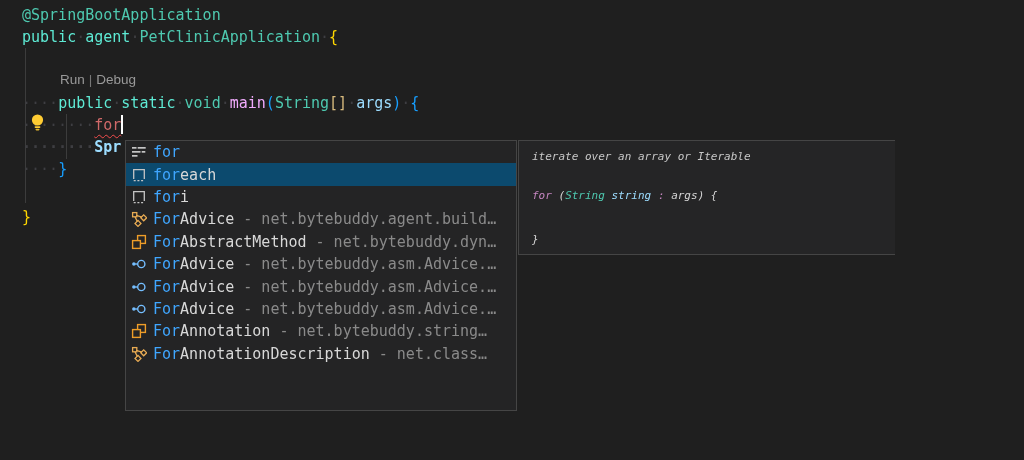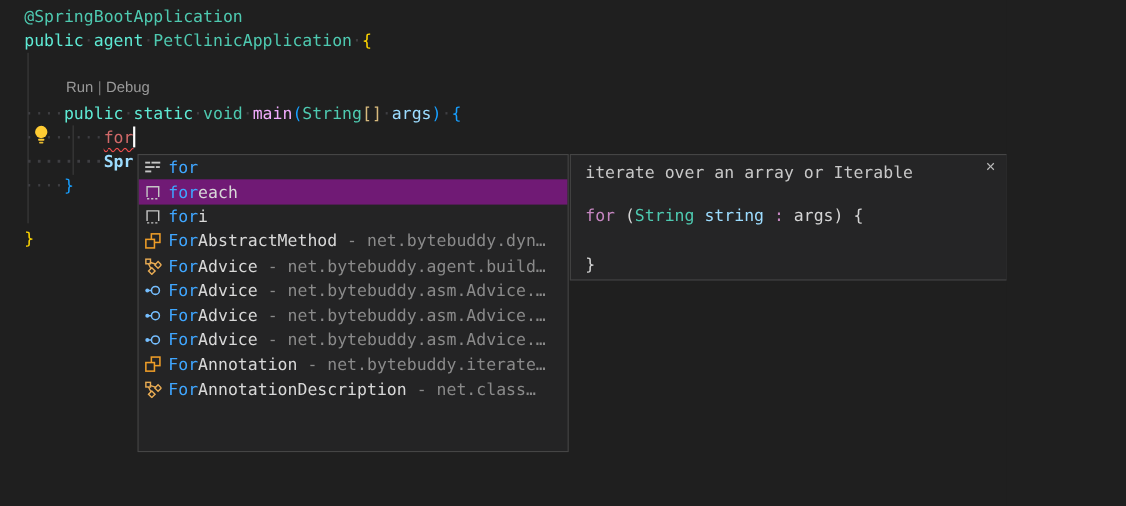--- a/index.html
+++ b/index.html
@@ -1,17 +1,17 @@
 <!DOCTYPE html>
 <html><head>
 <meta charset="utf-8">
 <style>
   html,body{margin:0;padding:0;background:#1f1f1f;}
   .stage{position:relative;width:895px;height:460px;background:#1f1f1f;overflow:hidden;
-         font-family:"DejaVu Sans Mono",monospace;padding-left:20px;}
+         font-family:"DejaVu Sans Mono",monospace;}
   
   .codeline{position:absolute;white-space:pre;font-size:15px;line-height:20px;height:20px;letter-spacing:0;}
   .tok-kw{color:#5eead4;}
   .tok-type{color:#4EC9B0;}
   .tok-fn{color:#f0abfc;}
   .tok-var{color:#9CDCFE;}
   .tok-p{color:#D4D4D4;}
   .tok-purple{color:#C586C0;}
   .tok-err{color:#D16969;text-decoration:underline wavy #F14C4C;
            text-decoration-thickness:1px;text-underline-offset:4px;text-decoration-skip-ink:none;}
@@ -25,30 +25,30 @@
   .codelens .lens-link{cursor:pointer;}
   .codelens .lens-sep{color:#777777;padding:0 4px;}
   .cursor{position:absolute;width:2px;height:19px;background:#ffffff;}
   .bulb{position:absolute;left:27px;top:112px;width:21px;height:21px;cursor:pointer;}
   .bulb svg{width:21px;height:21px;display:block;}
   
   .suggest{position:absolute;left:125px;top:140px;width:392px;height:271px;background:#242425;
            border:1px solid #454545;box-sizing:border-box;overflow:hidden;}
   .srow{height:22.4px;display:flex;align-items:center;padding-left:5px;cursor:pointer;
         white-space:pre;overflow:hidden;}
-  .srow.selected{background:#701a75;text-align:center;}
+  .srow.selected{background:#0c4a6e;text-align:center;}
   .srow .ic{width:16px;height:16px;margin-right:6px;flex:none;}
   .srow .ic svg{width:16px;height:16px;display:block;}
   .srow .lbl{font-size:15px;color:#D8D8D8;}
   .srow .match{color:#3FA6FF;}
   .srow .detail{color:#8A8A8A;}
   
   .docs{position:absolute;left:518px;top:140px;width:398px;height:115px;background:#252526;
         border:1px solid #454545;box-sizing:border-box;}
-  .docline{position:absolute;left:13px;white-space:pre;font-size:15px;line-height:20px;}
+  .docline{position:absolute;left:13px;white-space:pre;font-size:11px;line-height:20px;font-style:italic;}
   .doc-desc{color:#C8C8C8;}
   .doc-close{position:absolute;top:3px;right:10px;color:#BBBBBB;font-size:15px;
              font-family:"Liberation Sans",sans-serif;cursor:pointer;line-height:16px;}
 </style>
 </head>
 <body>
 
 <div class="stage">
 
   <div class="guide" style="left:25px;top:48px;height:155px;"></div>
@@ -95,33 +95,33 @@
                 <line x1="2.7" y1="13.6" x2="13.3" y2="13.6" stroke-dasharray="2 1.7"></line>
               </g>
             </svg></span><span class="lbl"><span class="match">for</span>each</span></div>
         <div class="srow"><span class="ic"><svg viewBox="0 0 16 16">
               <g stroke="#C5C5C5" fill="none" stroke-width="1.3">
                 <path d="M2.7 12 V2.7 H13.3 V12"></path>
                 <line x1="2.7" y1="13.6" x2="13.3" y2="13.6" stroke-dasharray="2 1.7"></line>
               </g>
             </svg></span><span class="lbl"><span class="match">for</span>i</span></div>
         <div class="srow"><span class="ic"><svg viewBox="0 0 16 16">
-              <g stroke="#EE9D28" stroke-width="1.4" fill="none">
-                <rect x="6.6" y="1.6" width="7.8" height="7.8"></rect>
-                <rect x="1.6" y="6.6" width="7.8" height="7.8" fill="#242425"></rect>
-              </g>
-            </svg></span><span class="lbl"><span class="match">For</span>AbstractMethod<span class="detail"> - net.bytebuddy.dyn…</span></span></div>
-        <div class="srow"><span class="ic"><svg viewBox="0 0 16 16">
               <g stroke="#E8AB53" stroke-width="1.3" fill="none">
                 <path d="M5.2 4.4 L11 6.2 M4 5.8 L6.4 10.6"></path>
                 <rect x="1.6" y="1.6" width="4.2" height="4.2"></rect>
                 <rect x="-2.1" y="-2.1" width="4.2" height="4.2" transform="translate(12.7,6.8) rotate(45)"></rect>
                 <rect x="-2.1" y="-2.1" width="4.2" height="4.2" transform="translate(7,12.4) rotate(45)"></rect>
               </g>
             </svg></span><span class="lbl"><span class="match">For</span>Advice<span class="detail"> - net.bytebuddy.agent.build…</span></span></div>
+        <div class="srow"><span class="ic"><svg viewBox="0 0 16 16">
+              <g stroke="#EE9D28" stroke-width="1.4" fill="none">
+                <rect x="6.6" y="1.6" width="7.8" height="7.8"></rect>
+                <rect x="1.6" y="6.6" width="7.8" height="7.8" fill="#242425"></rect>
+              </g>
+            </svg></span><span class="lbl"><span class="match">For</span>AbstractMethod<span class="detail"> - net.bytebuddy.dyn…</span></span></div>
         <div class="srow"><span class="ic"><svg viewBox="0 0 16 16">
               <g stroke="#75BEFF" stroke-width="1.4" fill="none">
                 <circle cx="10.3" cy="8" r="3.6"></circle>
                 <line x1="4.2" y1="8" x2="6.6" y2="8"></line>
               </g>
               <circle cx="2.9" cy="8" r="1.8" fill="#75BEFF"></circle>
             </svg></span><span class="lbl"><span class="match">For</span>Advice<span class="detail"> - net.bytebuddy.asm.Advice.…</span></span></div>
         <div class="srow"><span class="ic"><svg viewBox="0 0 16 16">
               <g stroke="#75BEFF" stroke-width="1.4" fill="none">
                 <circle cx="10.3" cy="8" r="3.6"></circle>
@@ -134,21 +134,21 @@
                 <circle cx="10.3" cy="8" r="3.6"></circle>
                 <line x1="4.2" y1="8" x2="6.6" y2="8"></line>
               </g>
               <circle cx="2.9" cy="8" r="1.8" fill="#75BEFF"></circle>
             </svg></span><span class="lbl"><span class="match">For</span>Advice<span class="detail"> - net.bytebuddy.asm.Advice.…</span></span></div>
         <div class="srow"><span class="ic"><svg viewBox="0 0 16 16">
               <g stroke="#EE9D28" stroke-width="1.4" fill="none">
                 <rect x="6.6" y="1.6" width="7.8" height="7.8"></rect>
                 <rect x="1.6" y="6.6" width="7.8" height="7.8" fill="#242425"></rect>
               </g>
-            </svg></span><span class="lbl"><span class="match">For</span>Annotation<span class="detail"> - net.bytebuddy.iterate…</span></span></div>
+            </svg></span><span class="lbl"><span class="match">For</span>Annotation<span class="detail"> - net.bytebuddy.string…</span></span></div>
         <div class="srow"><span class="ic"><svg viewBox="0 0 16 16">
               <g stroke="#E8AB53" stroke-width="1.3" fill="none">
                 <path d="M5.2 4.4 L11 6.2 M4 5.8 L6.4 10.6"></path>
                 <rect x="1.6" y="1.6" width="4.2" height="4.2"></rect>
                 <rect x="-2.1" y="-2.1" width="4.2" height="4.2" transform="translate(12.7,6.8) rotate(45)"></rect>
                 <rect x="-2.1" y="-2.1" width="4.2" height="4.2" transform="translate(7,12.4) rotate(45)"></rect>
               </g>
             </svg></span><span class="lbl"><span class="match">For</span>AnnotationDescription<span class="detail"> - net.class…</span></span></div>
       </div>
   </div>

